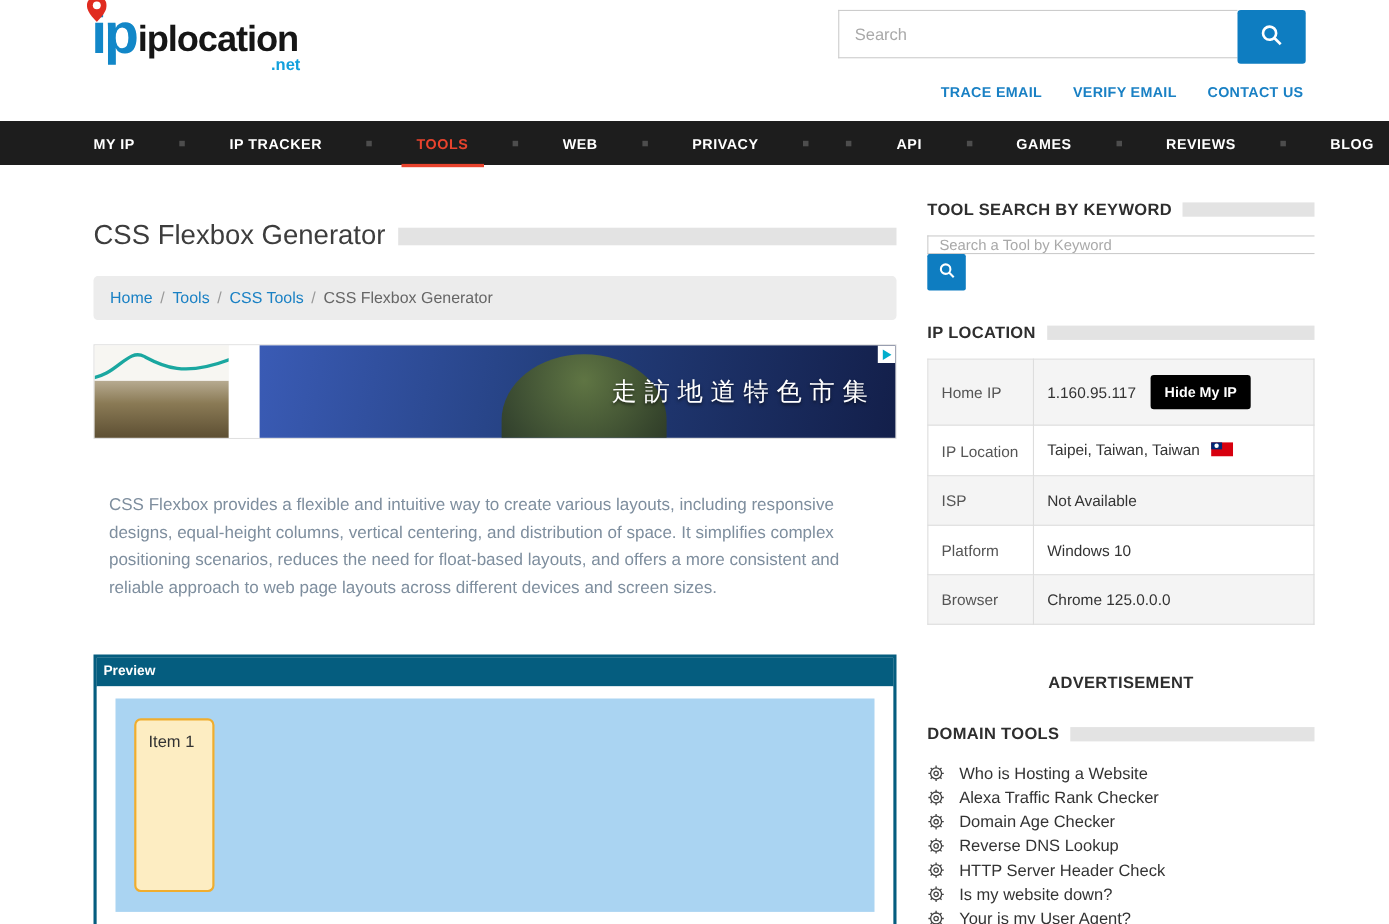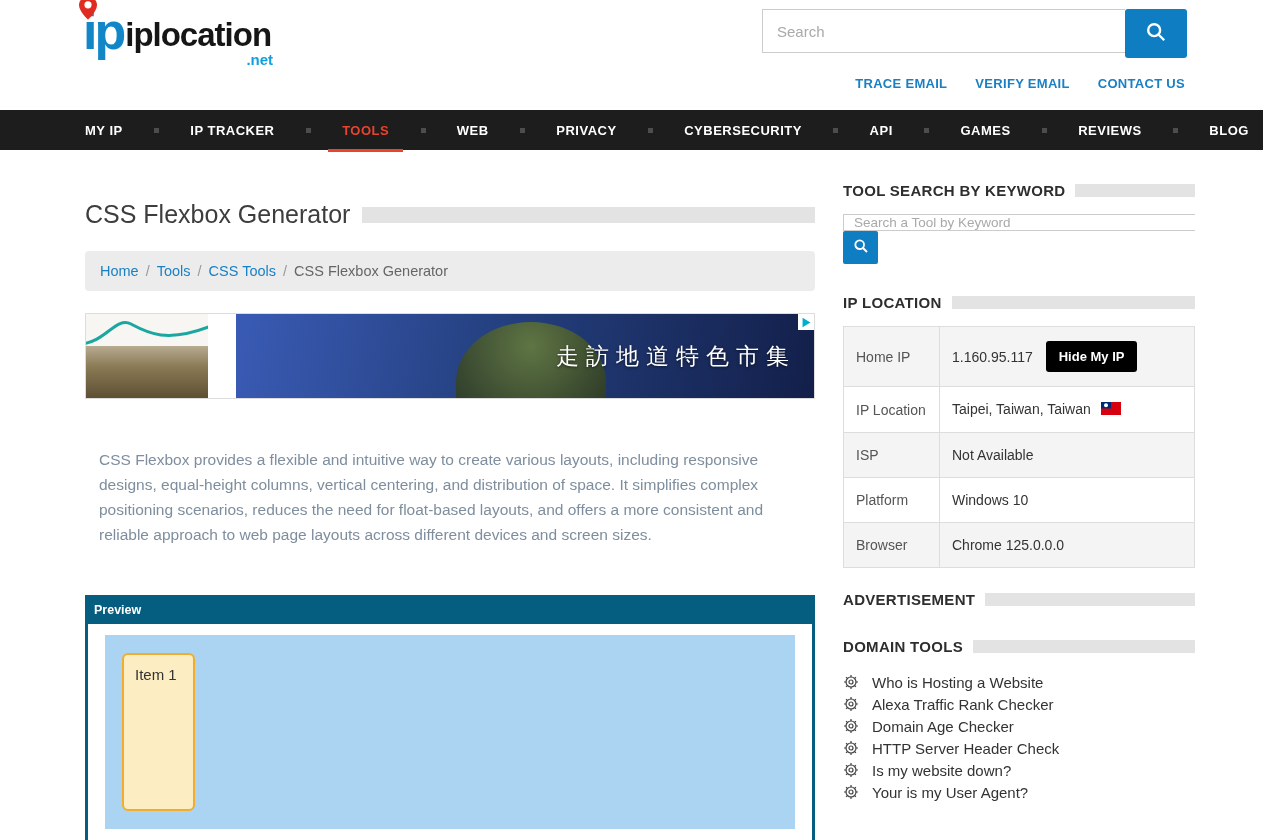--- a/index.html
+++ b/index.html
@@ -62,21 +62,21 @@
   .flex-container { background:#aad4f2; height:194px; display:flex; padding:18px 0 0 17px; align-items:flex-start; }
   .flex-item { width:73px; height:158px; background:#fdedc2; border:2px solid #f0ad2e; border-radius:6px; padding:11px 1px 0 11px; font-size:15px; color:#333; }
 
   
   .side-heading-row { display:flex; align-items:center; }
   .side-heading { font-size:15px; font-weight:bold; color:#2e2e2e; letter-spacing:0.3px; white-space:nowrap; }
   .side-bar { flex:1; height:13px; background:#e3e3e3; margin-left:10px; }
 
   .mt-32 { margin-top:32px; }
   .mt-30 { margin-top:30px; }
-  .mt-44 { margin-top:23px; }
+  .mt-44 { margin-top:44px;flex-direction:column; }
 
   .tool-search { margin-top:15px; display:flex;flex-direction:column; }
   .tool-search-input { flex:1; height:33px; border:1px solid #ccc; border-right:none; padding:0 10px; font-size:13.5px; color:#555; outline:none; font-family:"Liberation Sans", sans-serif; }
   .tool-search-input::placeholder { color:#a9a9a9; }
   .tool-search-btn { width:35px; height:33px; background:#0e7dc1; border:none; border-radius:2px; display:flex; align-items:center; justify-content:center; cursor:pointer; }
 
   .ip-table { margin-top:15px; width:100%; border-collapse:collapse; font-size:14px; }
   .ip-table td { border:1px solid #ddd; padding:14px 12px; color:#333; vertical-align:middle; }
   .ip-table td.lbl { width:96px; color:#555; }
   .ip-table tr:nth-child(odd) { background:#f4f4f4; }
@@ -133,21 +133,20 @@
     <a href="#" class="nav-item">MY IP</a>
     <span class="nav-sq"></span>
     <a href="#" class="nav-item">IP TRACKER</a>
     <span class="nav-sq"></span>
     <a href="#" class="nav-item active">TOOLS</a>
     <span class="nav-sq"></span>
     <a href="#" class="nav-item">WEB</a>
     <span class="nav-sq"></span>
     <a href="#" class="nav-item">PRIVACY</a>
     <span class="nav-sq"></span>
-    <a href="#" class="nav-item">CYBERSECURITY</a>
     <span class="nav-sq"></span>
     <a href="#" class="nav-item">API</a>
     <span class="nav-sq"></span>
     <a href="#" class="nav-item">GAMES</a>
     <span class="nav-sq"></span>
     <a href="#" class="nav-item">REVIEWS</a>
     <span class="nav-sq"></span>
     <a href="#" class="nav-item">BLOG</a>
   </div>
 
@@ -300,20 +299,30 @@
           <a href="#">Domain Age Checker</a>
         </li>
         <li>
           <span class="gear">
               <svg width="16" height="16" viewBox="0 0 16 16" fill="none" stroke="#444" stroke-width="1.2">
                 <circle cx="8" cy="8" r="5"></circle>
                 <circle cx="8" cy="8" r="2"></circle>
                 <path d="M8 1v2.2M8 12.8V15M1 8h2.2M12.8 8H15M3.05 3.05l1.55 1.55M11.4 11.4l1.55 1.55M12.95 3.05L11.4 4.6M4.6 11.4l-1.55 1.55"></path>
               </svg>
             </span>
+          <a href="#">Reverse DNS Lookup</a>
+        </li>
+        <li>
+          <span class="gear">
+              <svg width="16" height="16" viewBox="0 0 16 16" fill="none" stroke="#444" stroke-width="1.2">
+                <circle cx="8" cy="8" r="5"></circle>
+                <circle cx="8" cy="8" r="2"></circle>
+                <path d="M8 1v2.2M8 12.8V15M1 8h2.2M12.8 8H15M3.05 3.05l1.55 1.55M11.4 11.4l1.55 1.55M12.95 3.05L11.4 4.6M4.6 11.4l-1.55 1.55"></path>
+              </svg>
+            </span>
           <a href="#">HTTP Server Header Check</a>
         </li>
         <li>
           <span class="gear">
               <svg width="16" height="16" viewBox="0 0 16 16" fill="none" stroke="#444" stroke-width="1.2">
                 <circle cx="8" cy="8" r="5"></circle>
                 <circle cx="8" cy="8" r="2"></circle>
                 <path d="M8 1v2.2M8 12.8V15M1 8h2.2M12.8 8H15M3.05 3.05l1.55 1.55M11.4 11.4l1.55 1.55M12.95 3.05L11.4 4.6M4.6 11.4l-1.55 1.55"></path>
               </svg>
             </span>

